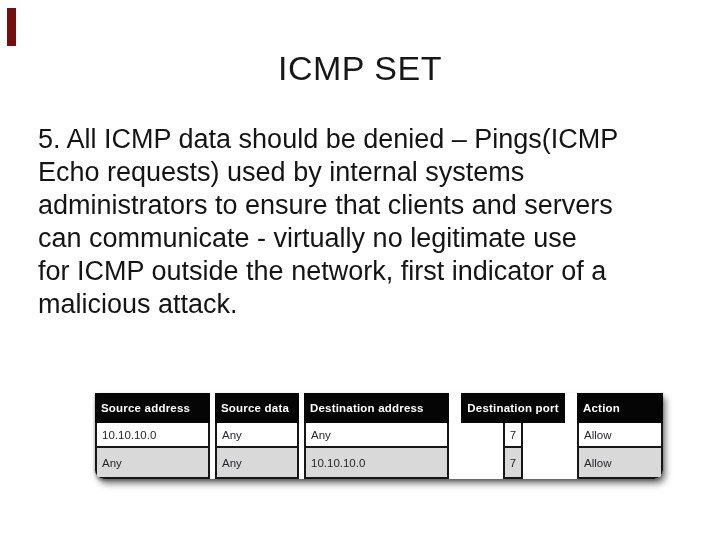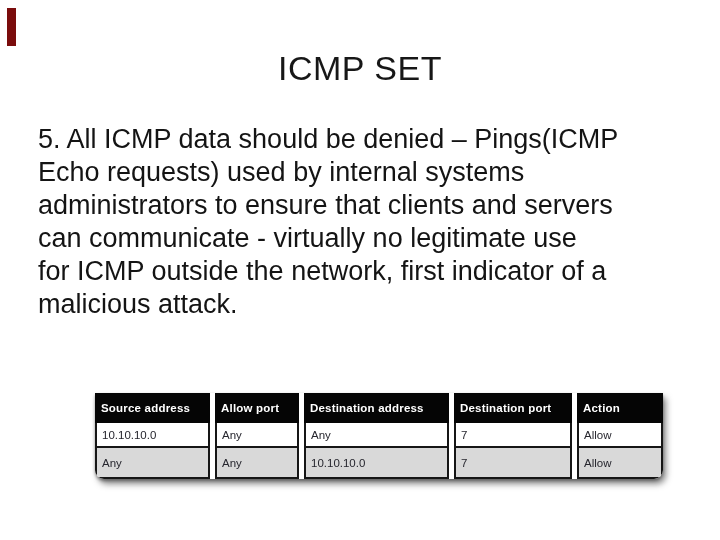--- a/index.html
+++ b/index.html
@@ -112,30 +112,30 @@
 for ICMP outside the network, first indicator of a
 malicious attack.</div>
 
   <div class="table-wrap">
       <div class="t-col" style="width: 115px;">
         <div class="th">Source address</div>
         <div class="td row0">10.10.10.0</div>
         <div class="td row1">Any</div>
       </div>
       <div class="t-col" style="width: 84px;">
-        <div class="th">Allow port</div>
+        <div class="th">Source data</div>
         <div class="td row0">Any</div>
         <div class="td row1">Any</div>
       </div>
       <div class="t-col" style="width: 145px;">
         <div class="th">Destination address</div>
         <div class="td row0">Any</div>
         <div class="td row1">10.10.10.0</div>
       </div>
-      <div class="t-col" style="width: 118px;">
+      <div class="t-col" style="width: 118px; align-items: center;">
         <div class="th">Destination port</div>
         <div class="td row0">7</div>
         <div class="td row1">7</div>
       </div>
       <div class="t-col" style="width: 86px;">
         <div class="th">Action</div>
         <div class="td row0">Allow</div>
         <div class="td row1">Allow</div>
       </div>
     </div>

